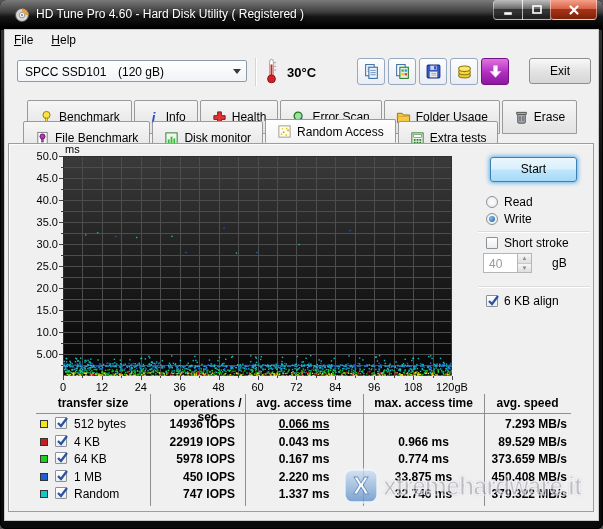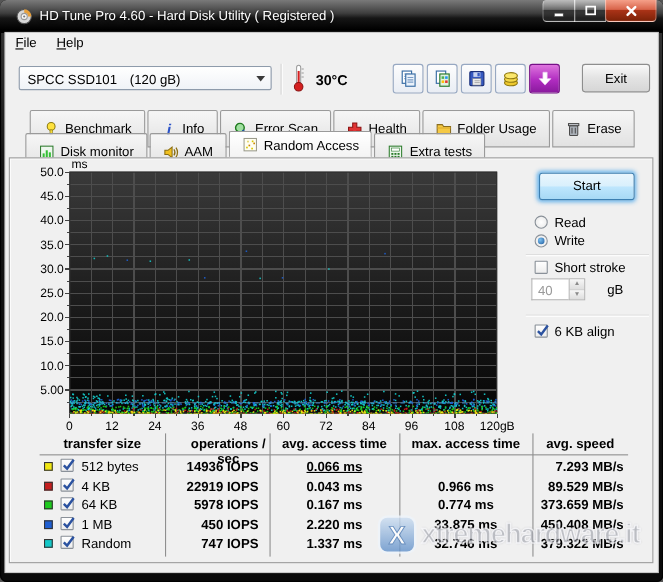--- a/index.html
+++ b/index.html
@@ -215,33 +215,33 @@
           <span class="ticon" style="display: inline-flex;">
             <svg width="15" height="15" viewBox="0 0 16 16" xmlns="http://www.w3.org/2000/svg">
               <text x="8" y="13.5" font-size="15" font-weight="bold" font-style="italic" text-anchor="middle" fill="#2a52c8" font-family="Liberation Serif,serif">i</text>
             </svg>
           </span>
           <span>Info</span>
         </div>
         <div class="tab">
           <span class="ticon" style="display: inline-flex;">
             <svg width="15" height="15" viewBox="0 0 16 16" xmlns="http://www.w3.org/2000/svg">
+              <path d="M6 2h4v4h4v4h-4v4H6v-4H2V6h4z" fill="#e03434" stroke="#8a1010"></path>
+            </svg>
+          </span>
+          <span>Health</span>
+        </div>
+        <div class="tab">
+          <span class="ticon" style="display: inline-flex;">
+            <svg width="15" height="15" viewBox="0 0 16 16" xmlns="http://www.w3.org/2000/svg">
               <circle cx="6.5" cy="6.5" r="4.2" fill="#9fe09f" stroke="#1f7a1f" stroke-width="1.4"></circle>
               <line x1="9.6" y1="9.6" x2="13.6" y2="13.6" stroke="#23589a" stroke-width="2.4" stroke-linecap="round"></line>
             </svg>
           </span>
           <span>Error Scan</span>
-        </div>
-        <div class="tab">
-          <span class="ticon" style="display: inline-flex;">
-            <svg width="15" height="15" viewBox="0 0 16 16" xmlns="http://www.w3.org/2000/svg">
-              <path d="M6 2h4v4h4v4h-4v4H6v-4H2V6h4z" fill="#e03434" stroke="#8a1010"></path>
-            </svg>
-          </span>
-          <span>Health</span>
         </div>
         <div class="tab">
           <span class="ticon" style="display: inline-flex;">
             <svg width="15" height="15" viewBox="0 0 16 16" xmlns="http://www.w3.org/2000/svg">
               <path d="M1.5 3.5h5l1.3 1.8h6.7v8.2h-13z" fill="#f5c944" stroke="#8a6d1f"></path>
               <path d="M1.5 6.8h13" stroke="#d9a92a"></path>
             </svg>
           </span>
           <span>Folder Usage</span>
         </div>
@@ -254,37 +254,38 @@
               <line x1="9.6" y1="6.5" x2="9.6" y2="12" stroke="#4a4a4a"></line>
             </svg>
           </span>
           <span>Erase</span>
         </div>
       </div>
     <div class="tabrow r2" id="tabrow2">
         <div class="tab">
           <span class="ticon" style="display: inline-flex;">
             <svg width="15" height="15" viewBox="0 0 16 16" xmlns="http://www.w3.org/2000/svg">
+              <rect x="3" y="1.5" width="10" height="13" fill="#fff" stroke="#7a7a7a"></rect>
+              <circle cx="8" cy="5.8" r="2.7" fill="#b03ab0" stroke="#5a105a"></circle>
+              <rect x="7.1" y="8.8" width="1.8" height="2.8" fill="#b03ab0" stroke="#5a105a" stroke-width=".5"></rect>
+              <rect x="6.9" y="12.3" width="2.2" height="1.2" fill="#8a8a8a"></rect>
+            </svg>
+          </span>
+          <span>File Benchmark</span>
+        </div>
+        <div class="tab">
+          <span class="ticon" style="display: inline-flex;">
+            <svg width="15" height="15" viewBox="0 0 16 16" xmlns="http://www.w3.org/2000/svg">
               <rect x="2" y="2" width="12" height="12" fill="#eef7ee" stroke="#2a7a2a"></rect>
               <rect x="4" y="9" width="2" height="4" fill="#35c035"></rect>
               <rect x="7" y="6" width="2" height="7" fill="#35c035"></rect>
               <rect x="10" y="8" width="2" height="5" fill="#35c035"></rect>
             </svg>
           </span>
           <span>Disk monitor</span>
-        </div>
-        <div class="tab">
-          <span class="ticon" style="display: inline-flex;">
-            <svg width="15" height="15" viewBox="0 0 16 16" xmlns="http://www.w3.org/2000/svg">
-              <path d="M2 6v4h3l4 3.2V2.8L5 6z" fill="#f0c020" stroke="#8a6d10"></path>
-              <path d="M10.8 5q2 3 0 6" fill="none" stroke="#8a6d10" stroke-width="1.2"></path>
-              <path d="M12.8 3.4q3 4.6 0 9.2" fill="none" stroke="#8a6d10" stroke-width="1.2"></path>
-            </svg>
-          </span>
-          <span>AAM</span>
         </div>
         <div class="tab active">
           <span class="ticon" style="display: inline-flex;">
             <svg width="15" height="15" viewBox="0 0 16 16" xmlns="http://www.w3.org/2000/svg">
               <rect x="2" y="2" width="12" height="12" fill="#fffef0" stroke="#9a9a8a"></rect>
               <rect x="4" y="10" width="1.6" height="1.6" fill="#d8c800"></rect>
               <rect x="6.3" y="8" width="1.6" height="1.6" fill="#cc8800"></rect>
               <rect x="9" y="11" width="1.6" height="1.6" fill="#d8c800"></rect>
               <rect x="11" y="6" width="1.6" height="1.6" fill="#cc8800"></rect>
               <rect x="5" y="4.2" width="1.6" height="1.6" fill="#e0d060"></rect>

